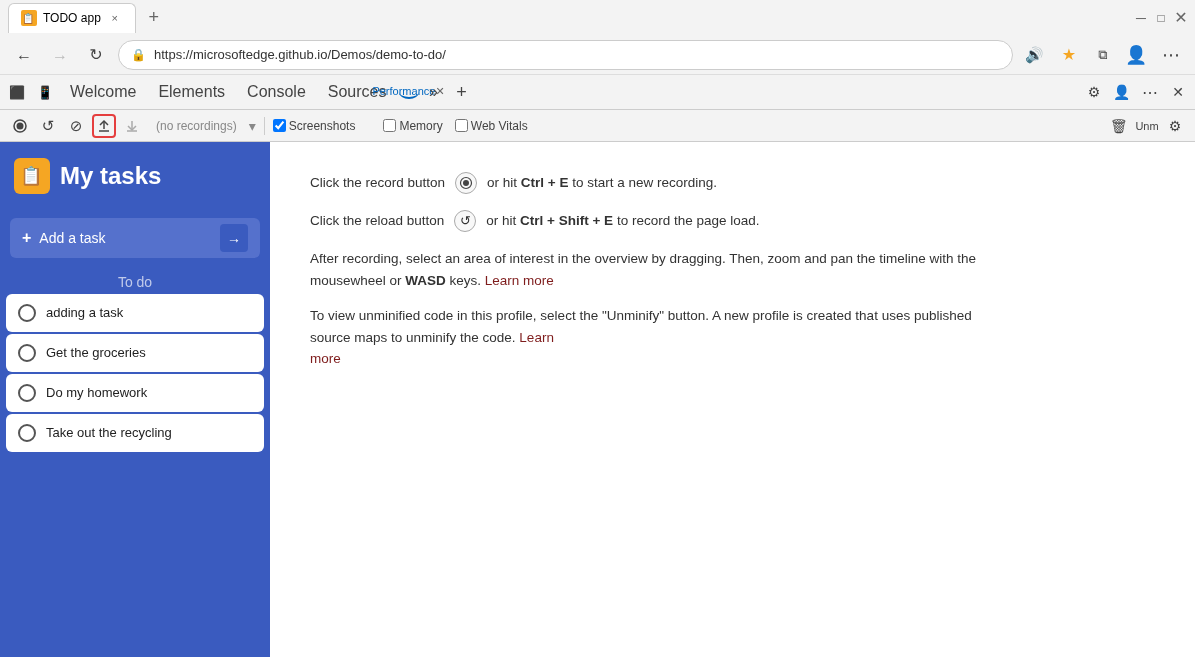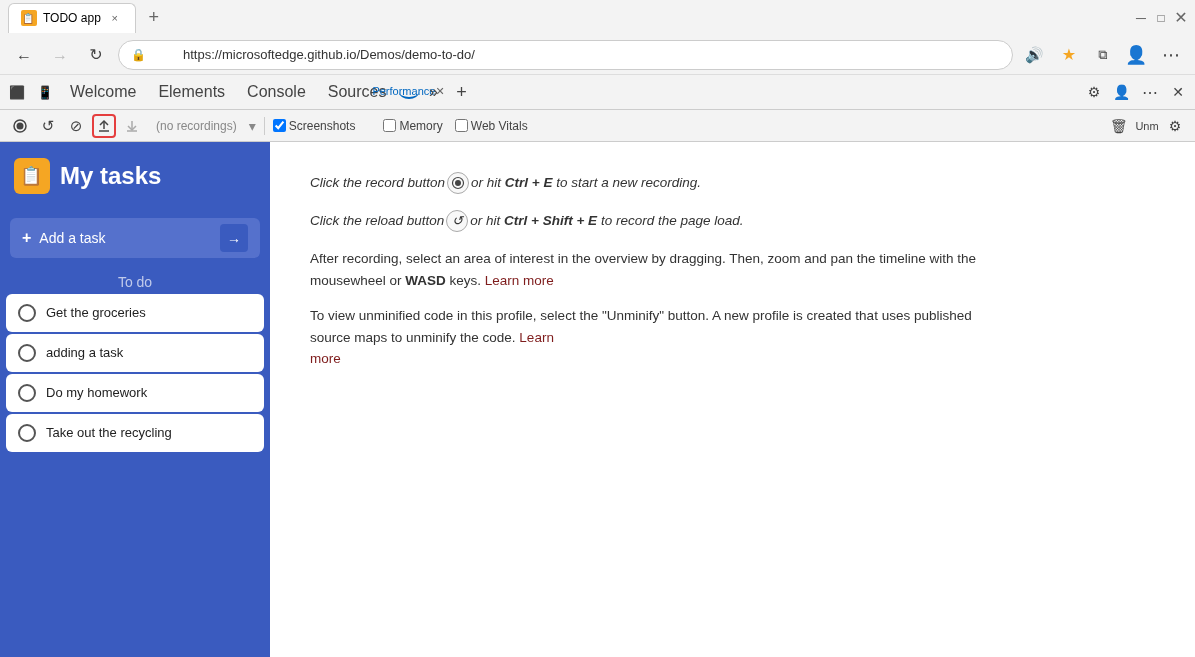--- a/index.html
+++ b/index.html
@@ -78,21 +78,21 @@
       border: 1px solid #ccc;
       border-radius: 20px;
       height: 30px;
       padding: 0 12px;
       display: flex; align-items: center;
       font-size: 13px;
       color: #333;
       gap: 8px;
     }
     .lock-icon { color: #555; font-size: 12px; }
-    .address-text { flex: 1; font-size: 13px; margin-left: 29px; }
+    .address-text { flex: 1; font-size: 13px; }
     .address-actions {
       display: flex; gap: 6px; align-items: center;
     }
     .addr-icon-btn {
       width: 28px; height: 28px; border-radius: 50%;
       display: flex; align-items: center; justify-content: center;
       cursor: pointer; font-size: 16px; color: #444;
     }
     .addr-icon-btn.starred { color: #f5a623; }
 
@@ -252,24 +252,23 @@
       flex: 1;
       background: white;
       padding: 30px 40px;
       overflow-y: auto;
       color: #333;
       font-size: 14px;
       line-height: 1.6;
     }
     .perf-intro { max-width: 700px; }
     .perf-line {
-      display: flex; align-items: flex-end; 
+      display: flex; align-items: flex-end; gap: 8px;
       margin-bottom: 16px;
       flex-wrap: wrap;
-      font-style: italic;
     }
     .inline-icon {
       width: 22px; height: 22px;
       border: 1px solid #aaa;
       border-radius: 50%;
       display: inline-flex; align-items: center; justify-content: center;
       font-size: 11px;
       background: #f8f8f8;
       vertical-align: middle;
       margin: 0 2px;
@@ -401,25 +400,25 @@
       <span class="add-task-plus">+</span>
       <span class="add-task-text">Add a task</span>
       <div class="add-task-arrow">→</div>
     </div>
 
     <div class="todo-section-label">To do</div>
 
     <div class="task-list">
       <div class="task-item">
         <div class="task-checkbox"></div>
-        <span class="task-text">Get the groceries</span>
+        <span class="task-text">adding a task</span>
       </div>
       <div class="task-item">
         <div class="task-checkbox"></div>
-        <span class="task-text">adding a task</span>
+        <span class="task-text">Get the groceries</span>
       </div>
       <div class="task-item">
         <div class="task-checkbox"></div>
         <span class="task-text">Do my homework</span>
       </div>
       <div class="task-item">
         <div class="task-checkbox"></div>
         <span class="task-text">Take out the recycling</span>
       </div>
     </div>

